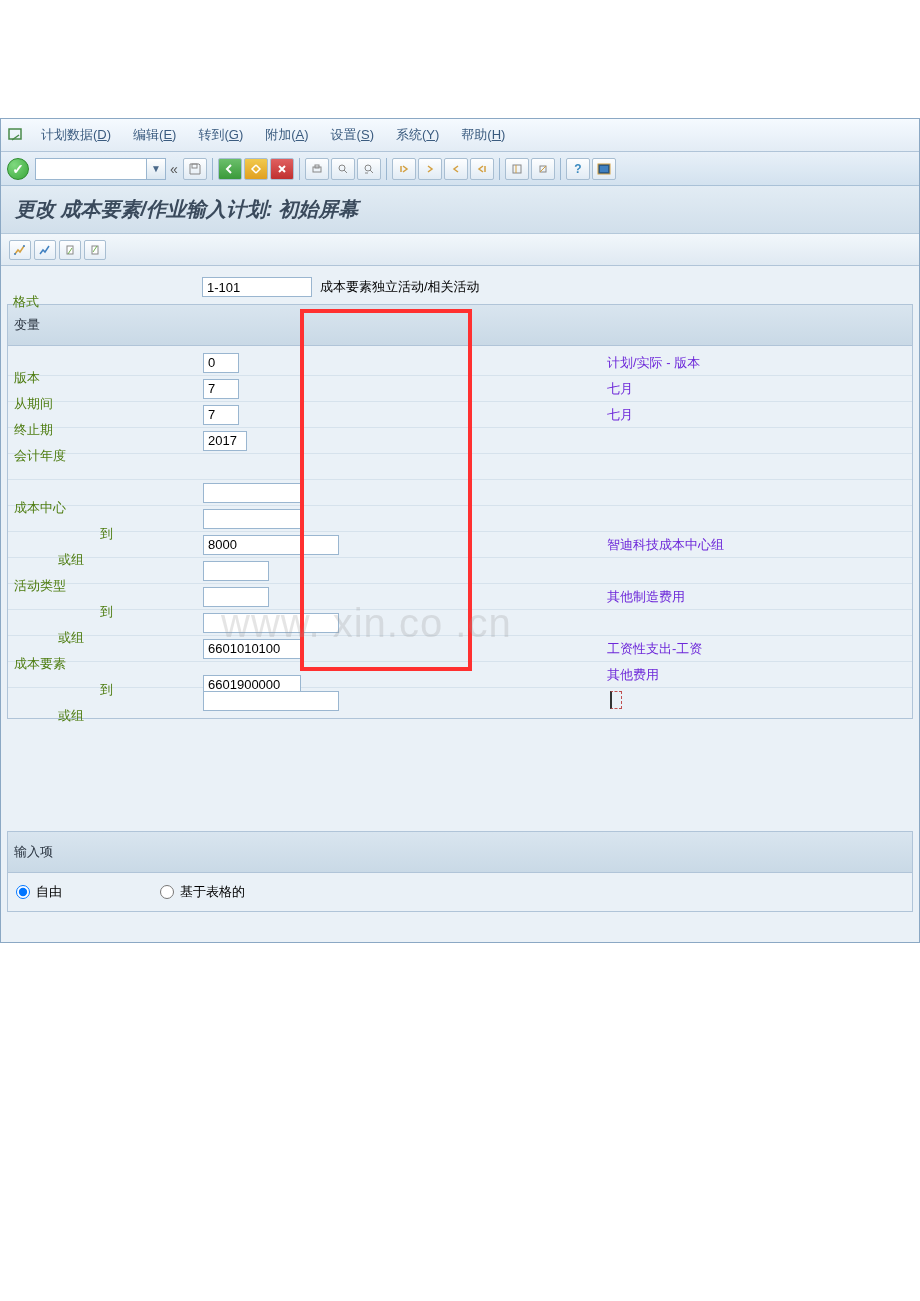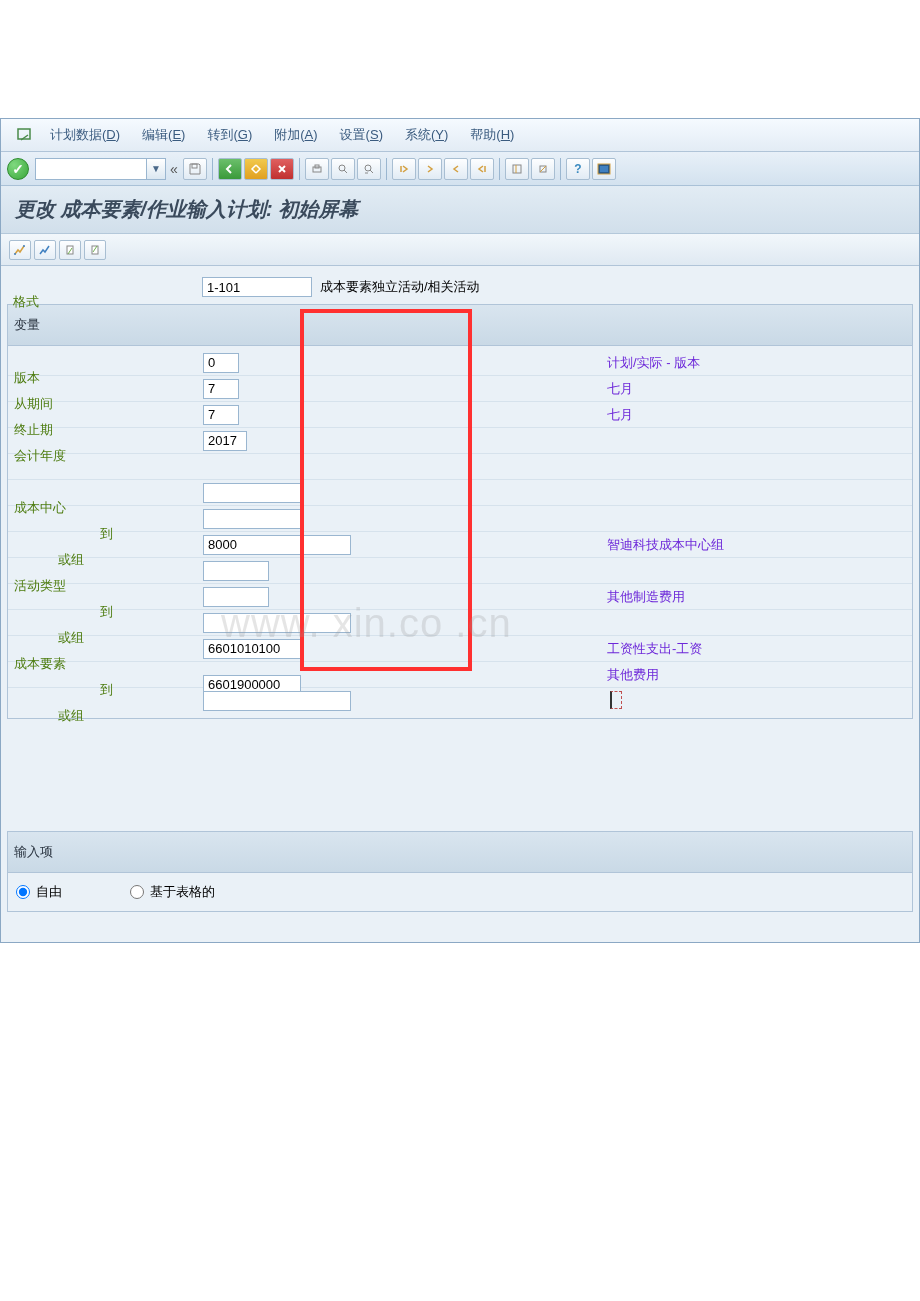--- a/index.html
+++ b/index.html
@@ -1,21 +1,21 @@
 <!DOCTYPE html>
 <html><head>
   <meta charset="utf-8">
   <style>
     * { box-sizing: border-box; margin: 0; padding: 0; }
     body { font-family: Arial, "Microsoft YaHei", sans-serif; font-size: 13px; background: #fff; }
     .app { width: 920px; margin: 0 auto; background: #fff; }
     .spacer-top { height: 118px; }
     .sap-window { border: 1px solid #8ba8c4; }
     
-    .menubar { background: linear-gradient(#f5faff, #e3ecf5); border-bottom: 1px solid #b0c4d8; padding: 4px 15px; display: flex; align-items: center; gap: 2px; }
+    .menubar { background: linear-gradient(#f5faff, #e3ecf5); border-bottom: 1px solid #b0c4d8; padding: 4px 6px; display: flex; align-items: center; gap: 2px; }
     .menu-icon { width: 18px; height: 16px; display: inline-flex; margin-right: 4px; }
     .menu-item { color: #3a5b7f; padding: 3px 10px; cursor: pointer; }
     .menu-item u { text-decoration: underline; }
     
     .toolbar { background: linear-gradient(#e8f0f8, #d3e2ef); border-bottom: 1px solid #a9c1d7; padding: 4px 6px; display: flex; align-items: center; height: 34px; }
     .tb-check { width: 22px; height: 22px; border-radius: 50%; background: radial-gradient(circle at 30% 30%, #7fd97f, #3aa63a); border: 1px solid #2e8b2e; display: inline-flex; align-items: center; justify-content: center; color: #fff; font-size: 14px; font-weight: bold; margin-right: 6px; }
     .tb-input { width: 112px; height: 22px; border: 1px solid #9ab6d0; background: #fff; }
     .tb-dd { width: 20px; height: 22px; border: 1px solid #9ab6d0; background: linear-gradient(#fff,#dbe7f1); display: inline-flex; align-items: center; justify-content: center; font-size: 10px; color: #4a6889; margin-left: -1px; }
     .tb-sep { width: 1px; height: 22px; background: #9ab6d0; margin: 0 4px; }
     .tb-btn { width: 24px; height: 22px; border: 1px solid #a8bed2; background: linear-gradient(#fdfeff,#e1ebf4); border-radius: 2px; display: inline-flex; align-items: center; justify-content: center; margin: 0 1px; font-size: 12px; }
@@ -28,37 +28,37 @@
     .sub-btn { width: 22px; height: 20px; border: 1px solid #a8bed2; background: linear-gradient(#fdfeff,#e5eef6); border-radius: 2px; display: inline-flex; align-items: center; justify-content: center; font-size: 12px; }
     
     .content { background: #eaf1f7; padding: 8px 6px 30px 6px; position: relative; }
     
     .row { display: flex; align-items: center; height: 26px; }
     .lbl { width: 195px; padding-left: 6px; color: #4d7c0f; margin-top: 30px; }
     .lbl-indent { padding-left: 92px; }
     .val-input { height: 20px; border: 1px solid #9ab6d0; background: #fff; padding: 0 4px; font-size: 13px; font-family: inherit; }
     .w-sm { width: 44px; }
     .w-md { width: 110px; }
-    .w-lg { width: 148px; }
+    .w-lg { width: 136px; }
     .desc { margin-left: auto; width: 305px; color: #6d28d9; }
     
     .section-hdr { background: linear-gradient(#d9e5ef,#c9d9e6); border: 1px solid #b0c4d8; padding: 11px 6px; color: #2a3440; margin-top: 4px; }
     .section-body { border-left: 1px solid #b0c4d8; border-right: 1px solid #b0c4d8; border-bottom: 1px solid #b0c4d8; padding: 4px 0; background: #eaf1f7; }
     .section-body .row { border-bottom: 1px solid #d6e2ec; }
     .section-body .row:last-child { border-bottom: none; }
     
     .highlight-box { position: absolute; border: 4px solid #ff3030; pointer-events: none; left: 299px; top: 43px; width: 172px; height: 362px; }
     
     .watermark { position: absolute; left: 220px; top: 335px; font-size: 40px; color: rgba(150,150,150,0.25); letter-spacing: 1px; pointer-events: none; font-family: Arial; }
     
     .input-section-gap { height: 108px; }
     
     .radio-row { display: flex; align-items: center; padding: 6px 8px; gap: 6px; }
     .radio { width: 14px; height: 14px; }
-    .radio-lbl { margin-right: 62px; }
+    .radio-lbl { margin-right: 92px; }
     
     .cursor-marker { display: inline-block; border: 1px dashed #c05050; width: 12px; height: 18px; margin-left: 3px; border-left: 2px solid #333; }
   </style>
 </head>
 <body>
 
 <div class="app">
   <div class="spacer-top"></div>
   <div class="sap-window">
 

